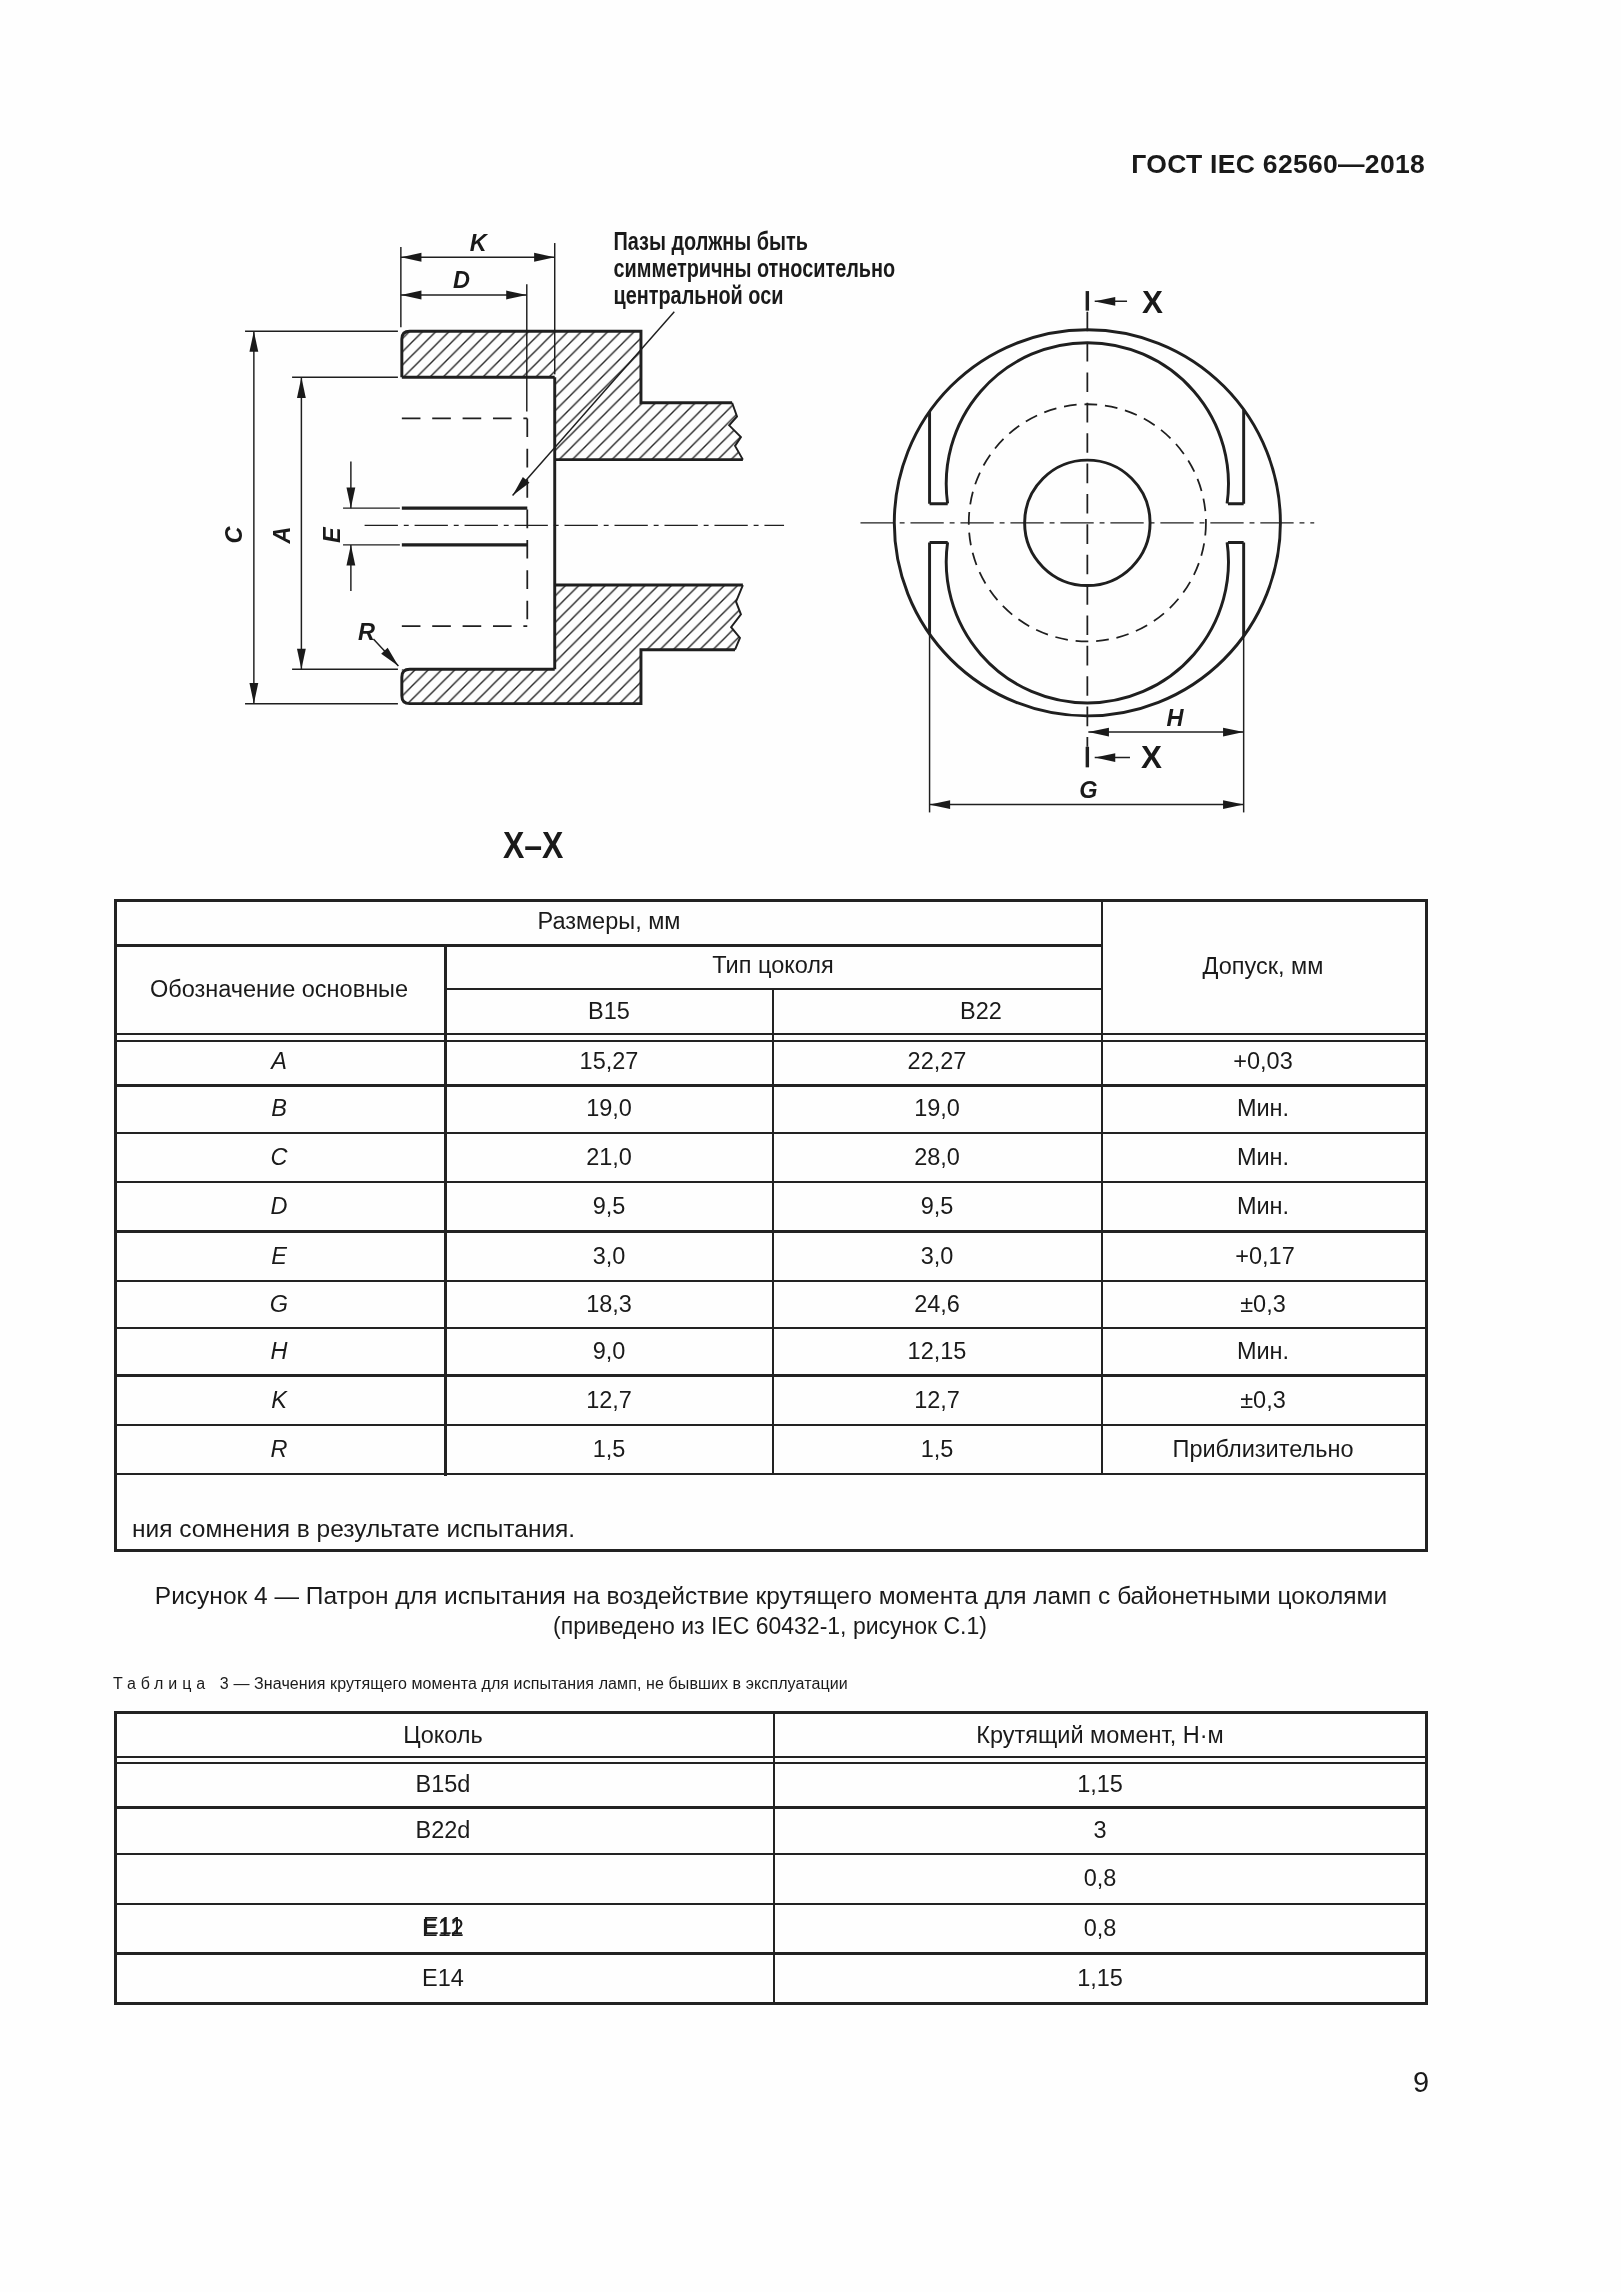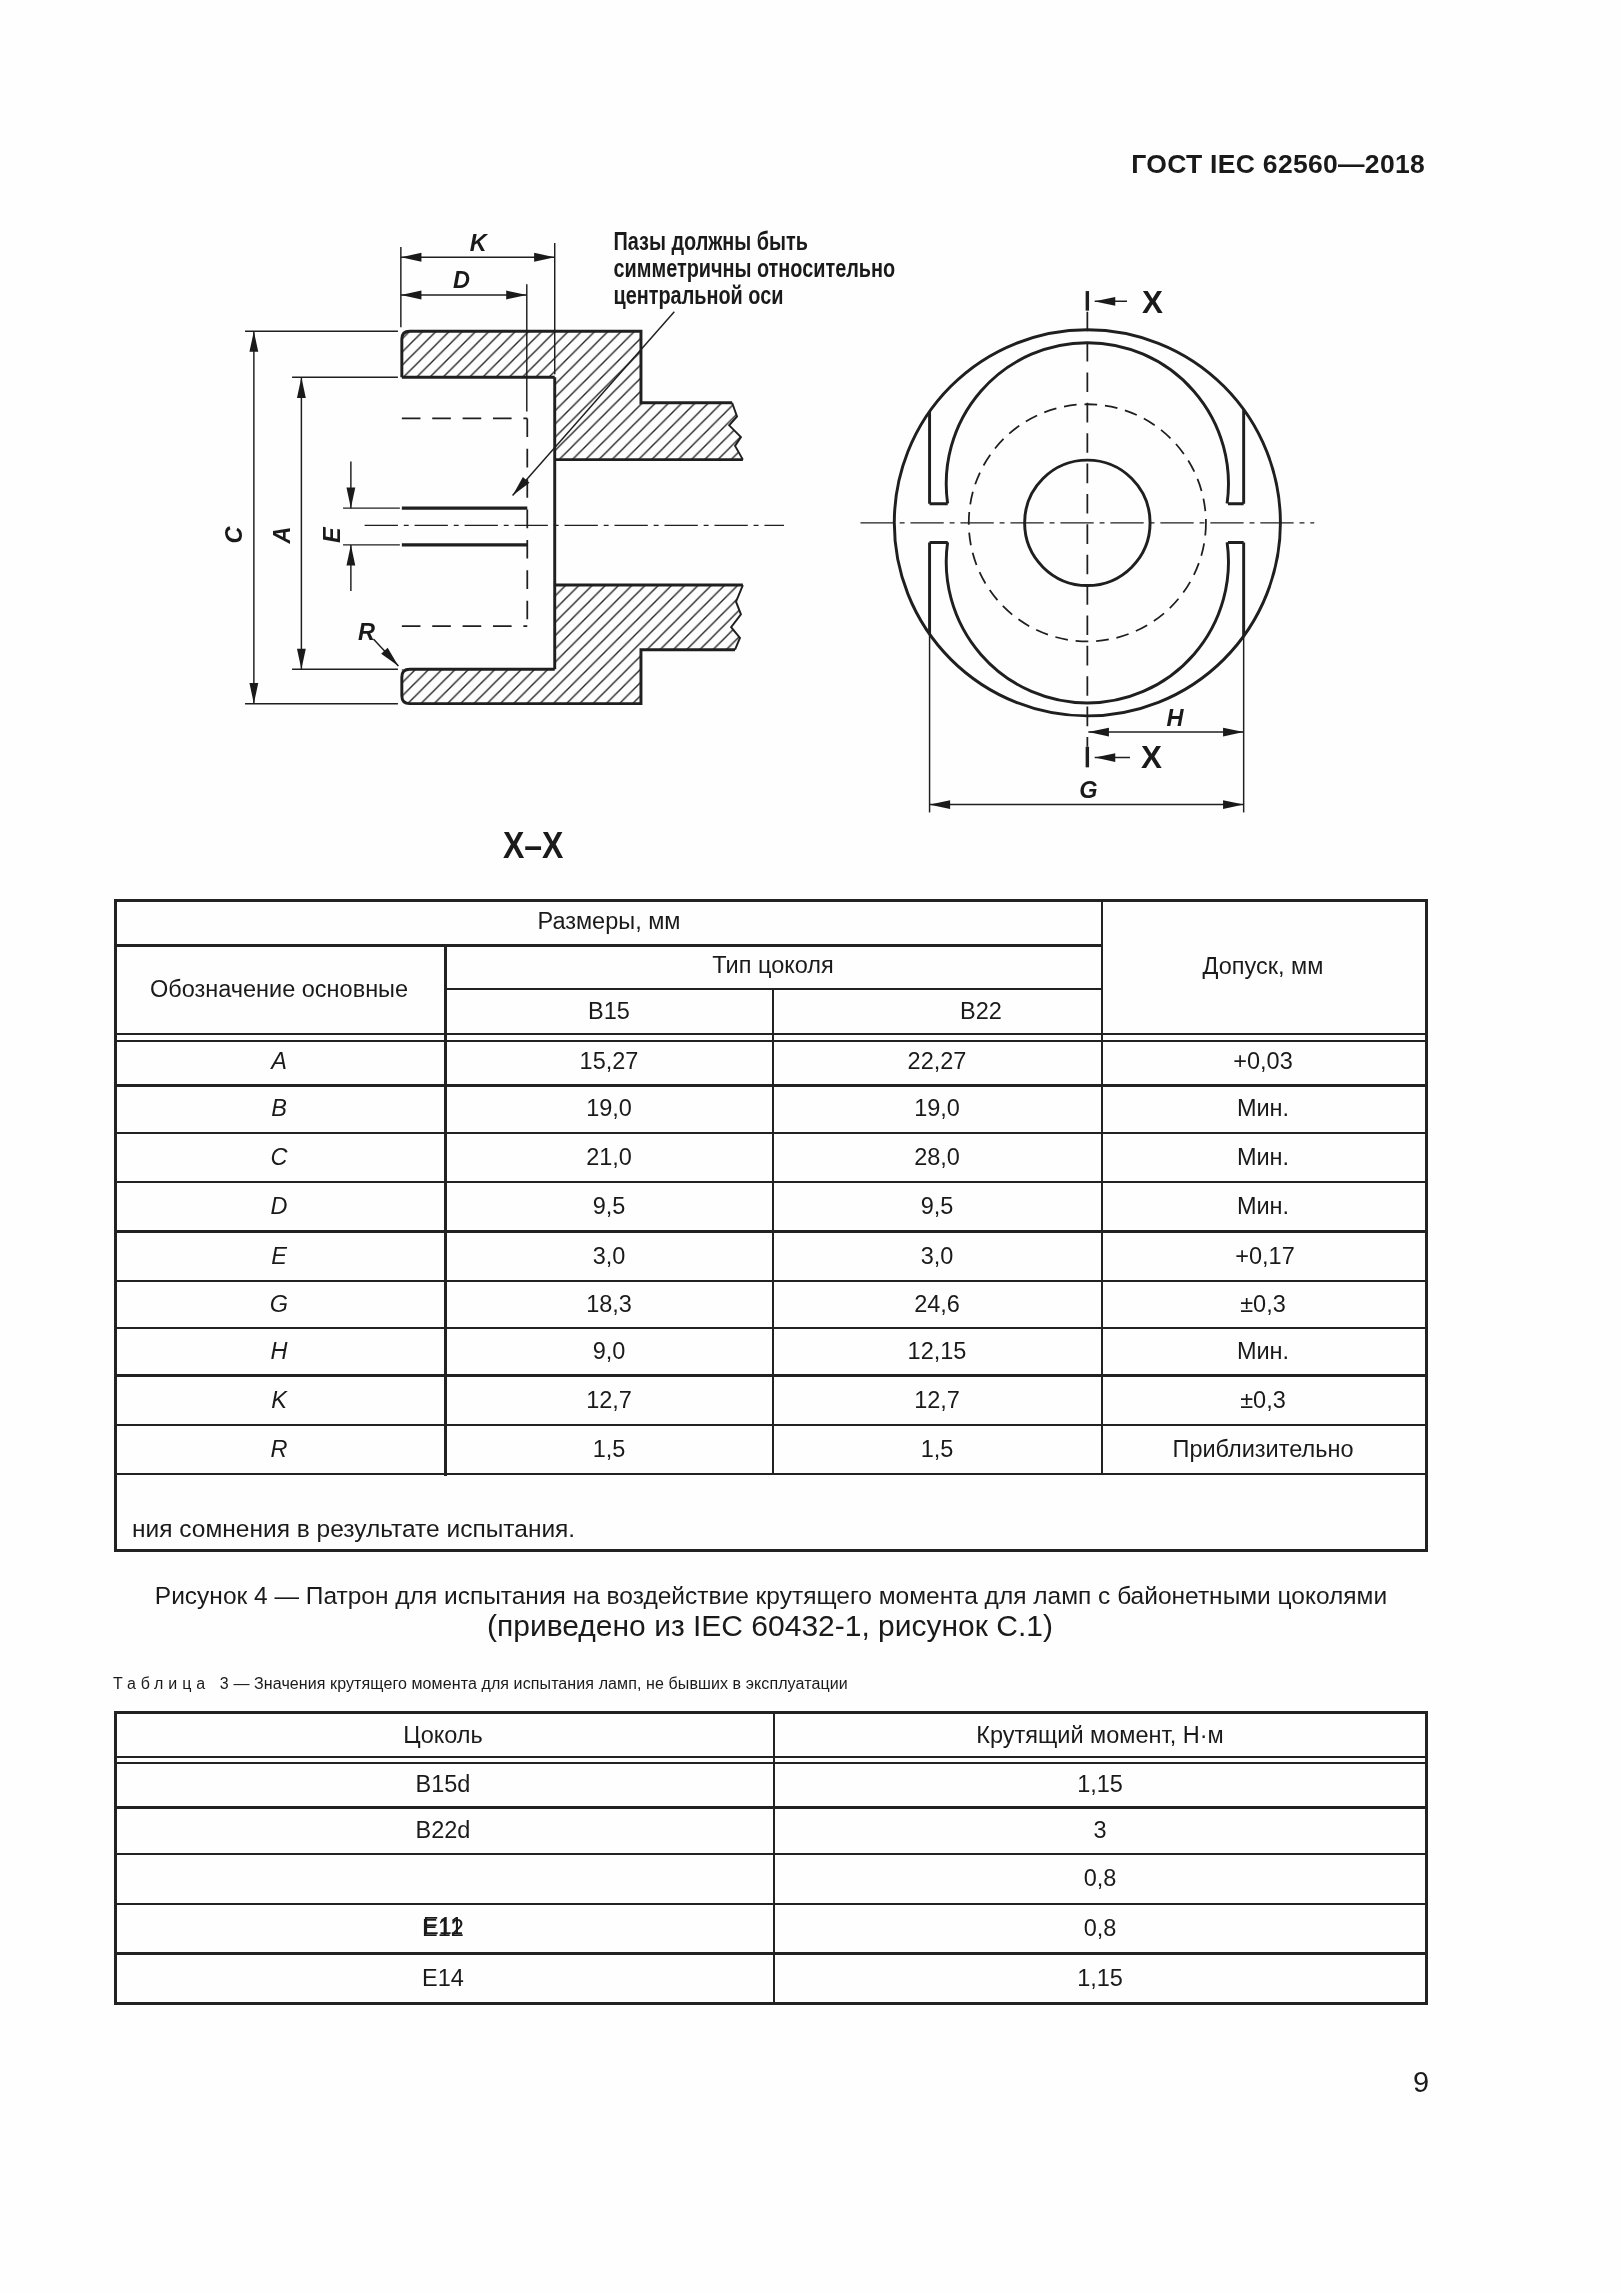--- a/index.html
+++ b/index.html
@@ -174,21 +174,21 @@
 <div class="t c" style="left:279px;top:1401px;font-style:italic">K</div>
 <div class="t c" style="left:609px;top:1401px;">12,7</div>
 <div class="t c" style="left:937px;top:1401px;">12,7</div>
 <div class="t c" style="left:1263px;top:1401px;">±0,3</div>
 <div class="t c" style="left:279px;top:1450px;font-style:italic">R</div>
 <div class="t c" style="left:609px;top:1450px;">1,5</div>
 <div class="t c" style="left:937px;top:1450px;">1,5</div>
 <div class="t c" style="left:1263px;top:1450px;">Приблизительно</div>
 <div class="t" style="left:132px;top:1517px;font-size:24.5px">ния сомнения в результате испытания.</div>
 <div class="t c" style="left:771px;top:1596px;font-size:24.5px">Рисунок 4 — Патрон для испытания на воздействие крутящего момента для ламп с байонетными цоколями</div>
-<div class="t c" style="left:770px;top:1626px;font-size:30px">(приведено из IEC 60432-1, рисунок C.1)</div>
+<div class="t c" style="left:770px;top:1626px;font-size:23px">(приведено из IEC 60432-1, рисунок C.1)</div>
 <div class="t" style="left:113px;top:1676px;font-size:16px"><span style="letter-spacing:4.9px">Таблица</span><span style="margin-left:9.8px;letter-spacing:0.1px">3 — Значения крутящего момента для испытания ламп, не бывших в эксплуатации</span></div>
 <div class="ln" style="left:114px;top:1711px;width:1314px;height:2.9px"></div>
 <div class="ln" style="left:114px;top:1756px;width:1314px;height:2px"></div>
 <div class="ln" style="left:114px;top:1762px;width:1314px;height:2px"></div>
 <div class="ln" style="left:114px;top:1806px;width:1314px;height:2.9px"></div>
 <div class="ln" style="left:114px;top:1853px;width:1314px;height:2px"></div>
 <div class="ln" style="left:114px;top:1903px;width:1314px;height:2px"></div>
 <div class="ln" style="left:114px;top:1952px;width:1314px;height:2.9px"></div>
 <div class="ln" style="left:114px;top:2002px;width:1314px;height:2.9px"></div>
 <div class="ln" style="left:114px;top:1711px;width:2.9px;height:294px"></div>

